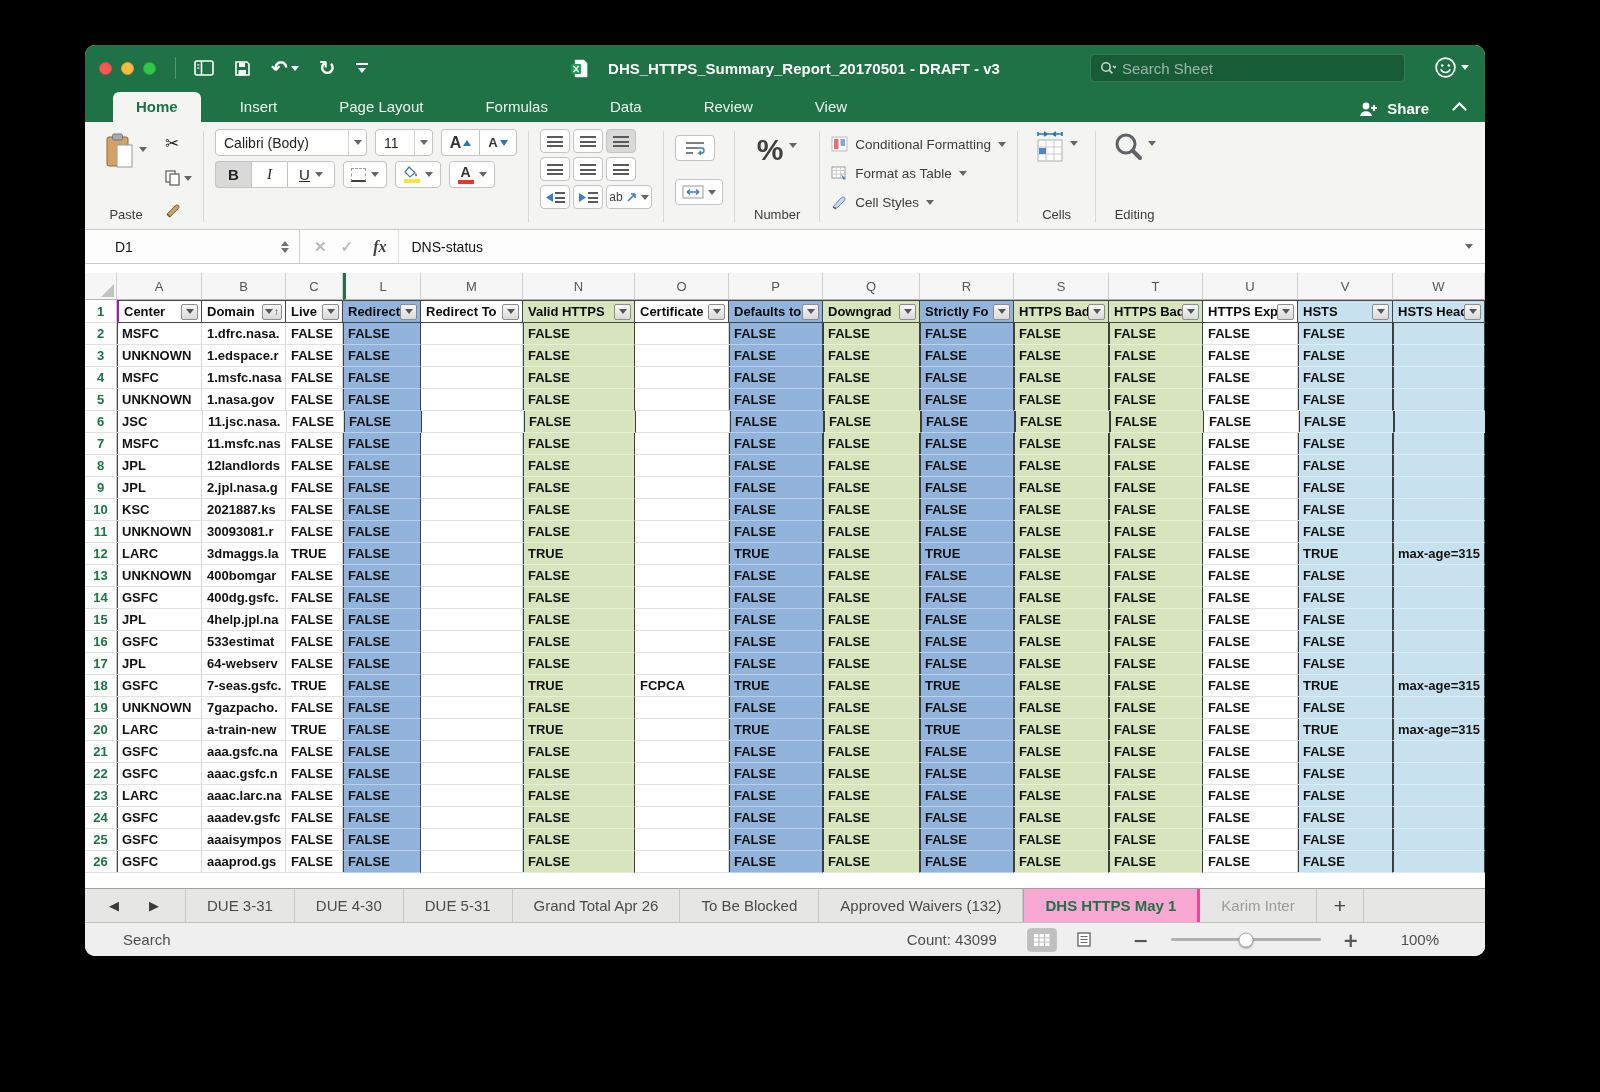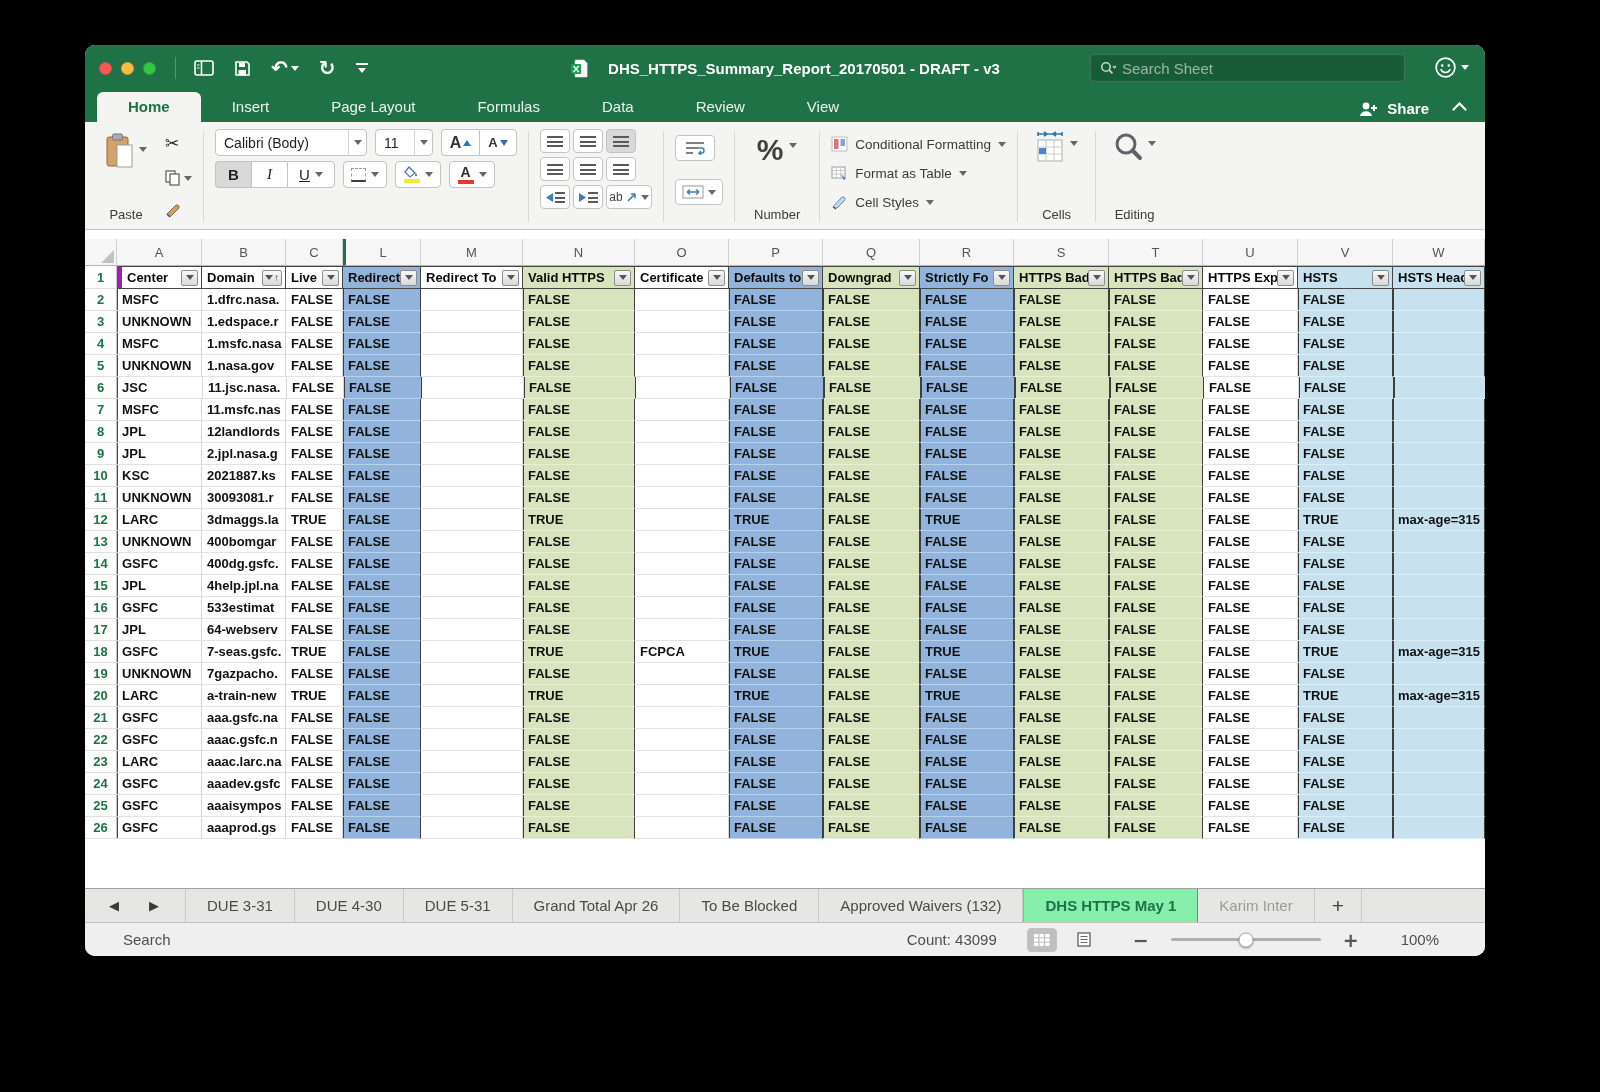--- a/index.html
+++ b/index.html
@@ -24,21 +24,21 @@
   .custom-icon .bar { width:12px; height:2px; background:#fff; }
   .doc-title { position:absolute; left:50%; transform:translateX(-50%); display:flex; align-items:center; gap:20px;
                color:#fff; font-size:15px; font-weight:600; white-space:nowrap; }
   .searchbox { position:absolute; right:80px; top:9px; width:315px; height:28px; background:rgba(0,0,0,.20);
                border:1px solid rgba(255,255,255,.16); border-radius:5px; display:flex; align-items:center;
                gap:6px; padding:0 9px; color:rgba(255,255,255,.55); font-size:15px; }
   .smiley-wrap { position:absolute; right:16px; top:11px; display:flex; align-items:center; gap:4px; }
 
   
   .tabstrip { height:31px; background:#1F7245; flex:none; display:flex; align-items:flex-end; padding-left:12px; position:relative; }
-  .rtab { padding:6px 31px 7px; font-size:15px; color:#EAF3ED; font-weight:500; border-radius:6px 6px 0 0; cursor:default; }
+  .rtab { padding:6px 23px 7px; font-size:15px; color:#EAF3ED; font-weight:500; border-radius:6px 6px 0 0; cursor:default;margin-left:16px; }
   .rtab.active { background:#F4F4F2; color:#1F7245; font-weight:700; }
   .share-ctl { position:absolute; right:56px; bottom:5px; display:flex; align-items:center; gap:7px; color:#fff; font-size:15px; font-weight:600; }
   .collapse-ctl { position:absolute; right:18px; bottom:7px; }
 
   
   .ribbon { height:108px; background:#F4F4F2; border-bottom:1px solid #C9C9C9; flex:none;
             display:flex; align-items:stretch; padding:7px 8px 5px 16px; }
   .vsep { width:1px; background:#D8D8D6; margin:2px 11px; flex:none; }
   .rlabel { font-size:13px; color:#3B3B3B; }
   .big-btn { display:flex; flex-direction:column; align-items:center; justify-content:space-between; padding:2px 4px; }
@@ -82,42 +82,42 @@
   .letter { flex:none; display:flex; align-items:center; justify-content:center; font-size:13px; color:#555;
             background:#F6F6F6; border-right:1px solid #CFCFCF; border-bottom:1px solid #B5B5B5; }
   .letter.gap { border-left:3px solid #1F7245; }
   .hrow { height:23px; }
   .drow { height:22px; }
   .rowhdr { width:32px; flex:none; display:flex; align-items:center; justify-content:center; font-size:13px; font-weight:700;
             color:#1F7245; background:#FDFDFD; border-right:1px solid #C6C6C6; border-bottom:1px solid #E0E0E0; }
   .hcell { flex:none; display:flex; align-items:center; padding:0 3px 0 5px; font-size:13px; font-weight:700; color:#0B0B0B;
            background:#fff; border-top:1px solid #454545; border-bottom:1px solid #454545; border-right:1px solid #454545;
            white-space:nowrap; overflow:hidden; }
-  .hcell:nth-child(2) { border-left:5px solid #a21caf; }
+  .hcell:nth-child(2) { border-left:2px solid #a21caf; }
   .htext { overflow:hidden; white-space:nowrap; }
   .fbtn { margin-left:auto; flex:none; min-width:17px; height:16px; padding:0 2px; display:flex; align-items:center; justify-content:center; gap:1px;
           background:linear-gradient(#F8F8F8,#D9D9D9); border:1px solid #8D8D8D; border-radius:2px; }
   .fbtn .tri { width:0;height:0;border-left:4px solid transparent;border-right:4px solid transparent;border-top:5px solid #555; }
   .fbtn .sortup { font-size:10px; font-weight:700; color:#333; line-height:1; }
   .cell { flex:none; display:flex; align-items:center; padding:0 3px 0 5px; font-size:13px; font-weight:600; color:#111;
           background:#fff; border-right:1px solid #D8D8D8; border-bottom:1px solid #E2E2E2; white-space:nowrap; overflow:hidden; }
   .cell.first { box-shadow:inset 1px 0 0 #454545; }
   .cell.blue  { background:#92B4DC; border-right:1px solid #3E3E3E; border-bottom:1px solid rgba(255,255,255,.38); box-shadow:inset 1px 0 0 #3E3E3E; }
   .cell.green { background:#D7E4BD; border-right:1px solid #3E3E3E; border-bottom:1px solid rgba(255,255,255,.38); box-shadow:inset 1px 0 0 #3E3E3E; }
   .cell.cyan  { background:#C7E2EE; border-right:1px solid #3E3E3E; border-bottom:1px solid rgba(255,255,255,.38); box-shadow:inset 1px 0 0 #3E3E3E; }
   .hcell.blue  { background:#92B4DC; }
   .hcell.green { background:#D7E4BD; }
   .hcell.cyan  { background:#C7E2EE; }
 
   
   .sheettabs { height:34px; flex:none; background:#E6E6E4; border-top:1px solid #A0A0A0; display:flex; align-items:stretch; font-size:15px; color:#4A4A4A; }
   .tabnav { display:flex; align-items:center; gap:30px; padding:0 26px 0 24px; border-right:1px solid #C9C9C9; }
   .navglyph { font-family:"DejaVu Sans",sans-serif; font-size:13px; color:#3A3A3A; }
   .stab { display:flex; align-items:center; padding:0 21px; border-right:1px solid #C9C9C9; white-space:nowrap; cursor:default; }
-  .stab.active { background:#86efac; color:#1F7245; font-weight:700; border-left:1px solid #A8A8A8; border-right:1px solid #ec4899; }
+  .stab.active { background:#f9a8d4; color:#1F7245; font-weight:700; border-left:1px solid #A8A8A8; border-right:3px solid #ec4899; }
   .stab.faded { color:#9B9B9B; }
   .stab.add { font-size:21px; color:#444; padding:0 17px; }
 
   
   .statusbar { height:34px; flex:none; background:#EFEFEF; border-top:1px solid #C2C2C2; display:flex; align-items:center;
                font-size:15px; color:#4E4E4E; padding-left:38px; }
   .sb-right { margin-left:auto; display:flex; align-items:center;justify-content:space-between; }
   .viewbtn { width:30px; height:24px; border-radius:4px; display:flex; align-items:center; justify-content:center; margin-right:12px; }
   .viewbtn.sel { background:#BFBFBF; }
   .zoomglyph { font-size:19px; color:#555; font-weight:700; font-family:"DejaVu Sans",sans-serif; }
@@ -432,20 +432,36 @@
         <svg width="30" height="32" viewBox="0 0 30 32">
               <circle cx="13" cy="13" r="9" fill="none" stroke="#5F6368" stroke-width="3"></circle>
               <line x1="19.5" y1="19.5" x2="27" y2="27" stroke="#5F6368" stroke-width="4" stroke-linecap="round"></line>
             </svg>
         <span class="caret-d" style="margin-top:10px;"></span>
       </div>
       <span class="rlabel">Editing</span>
     </div>
   </div>
 
+  <div class="formulabar">
+    <div class="namebox">
+      <span>D1</span>
+      <span class="stepper">
+            <span class="up"></span>
+            <span class="dn"></span>
+          </span>
+    </div>
+    <span class="fb-ico">✕</span>
+    <span class="fb-ico" style="padding-left:0;">✓</span>
+    <span class="fx">fx</span>
+    <div class="fb-content">
+      <span>DNS-status</span>
+    </div>
+    <span class="caret-d fb-expand"></span>
+  </div>
 
   <div class="grid">
     <div class="grow letters">
       <div class="corner"></div>
     <div class="letter" style="width: 85px;">A</div>
           <div class="letter" style="width: 84px;">B</div>
           <div class="letter" style="width: 57px;">C</div>
           <div class="letter gap" style="width: 78px;">L</div>
           <div class="letter" style="width: 102px;">M</div>
           <div class="letter" style="width: 112px;">N</div>

